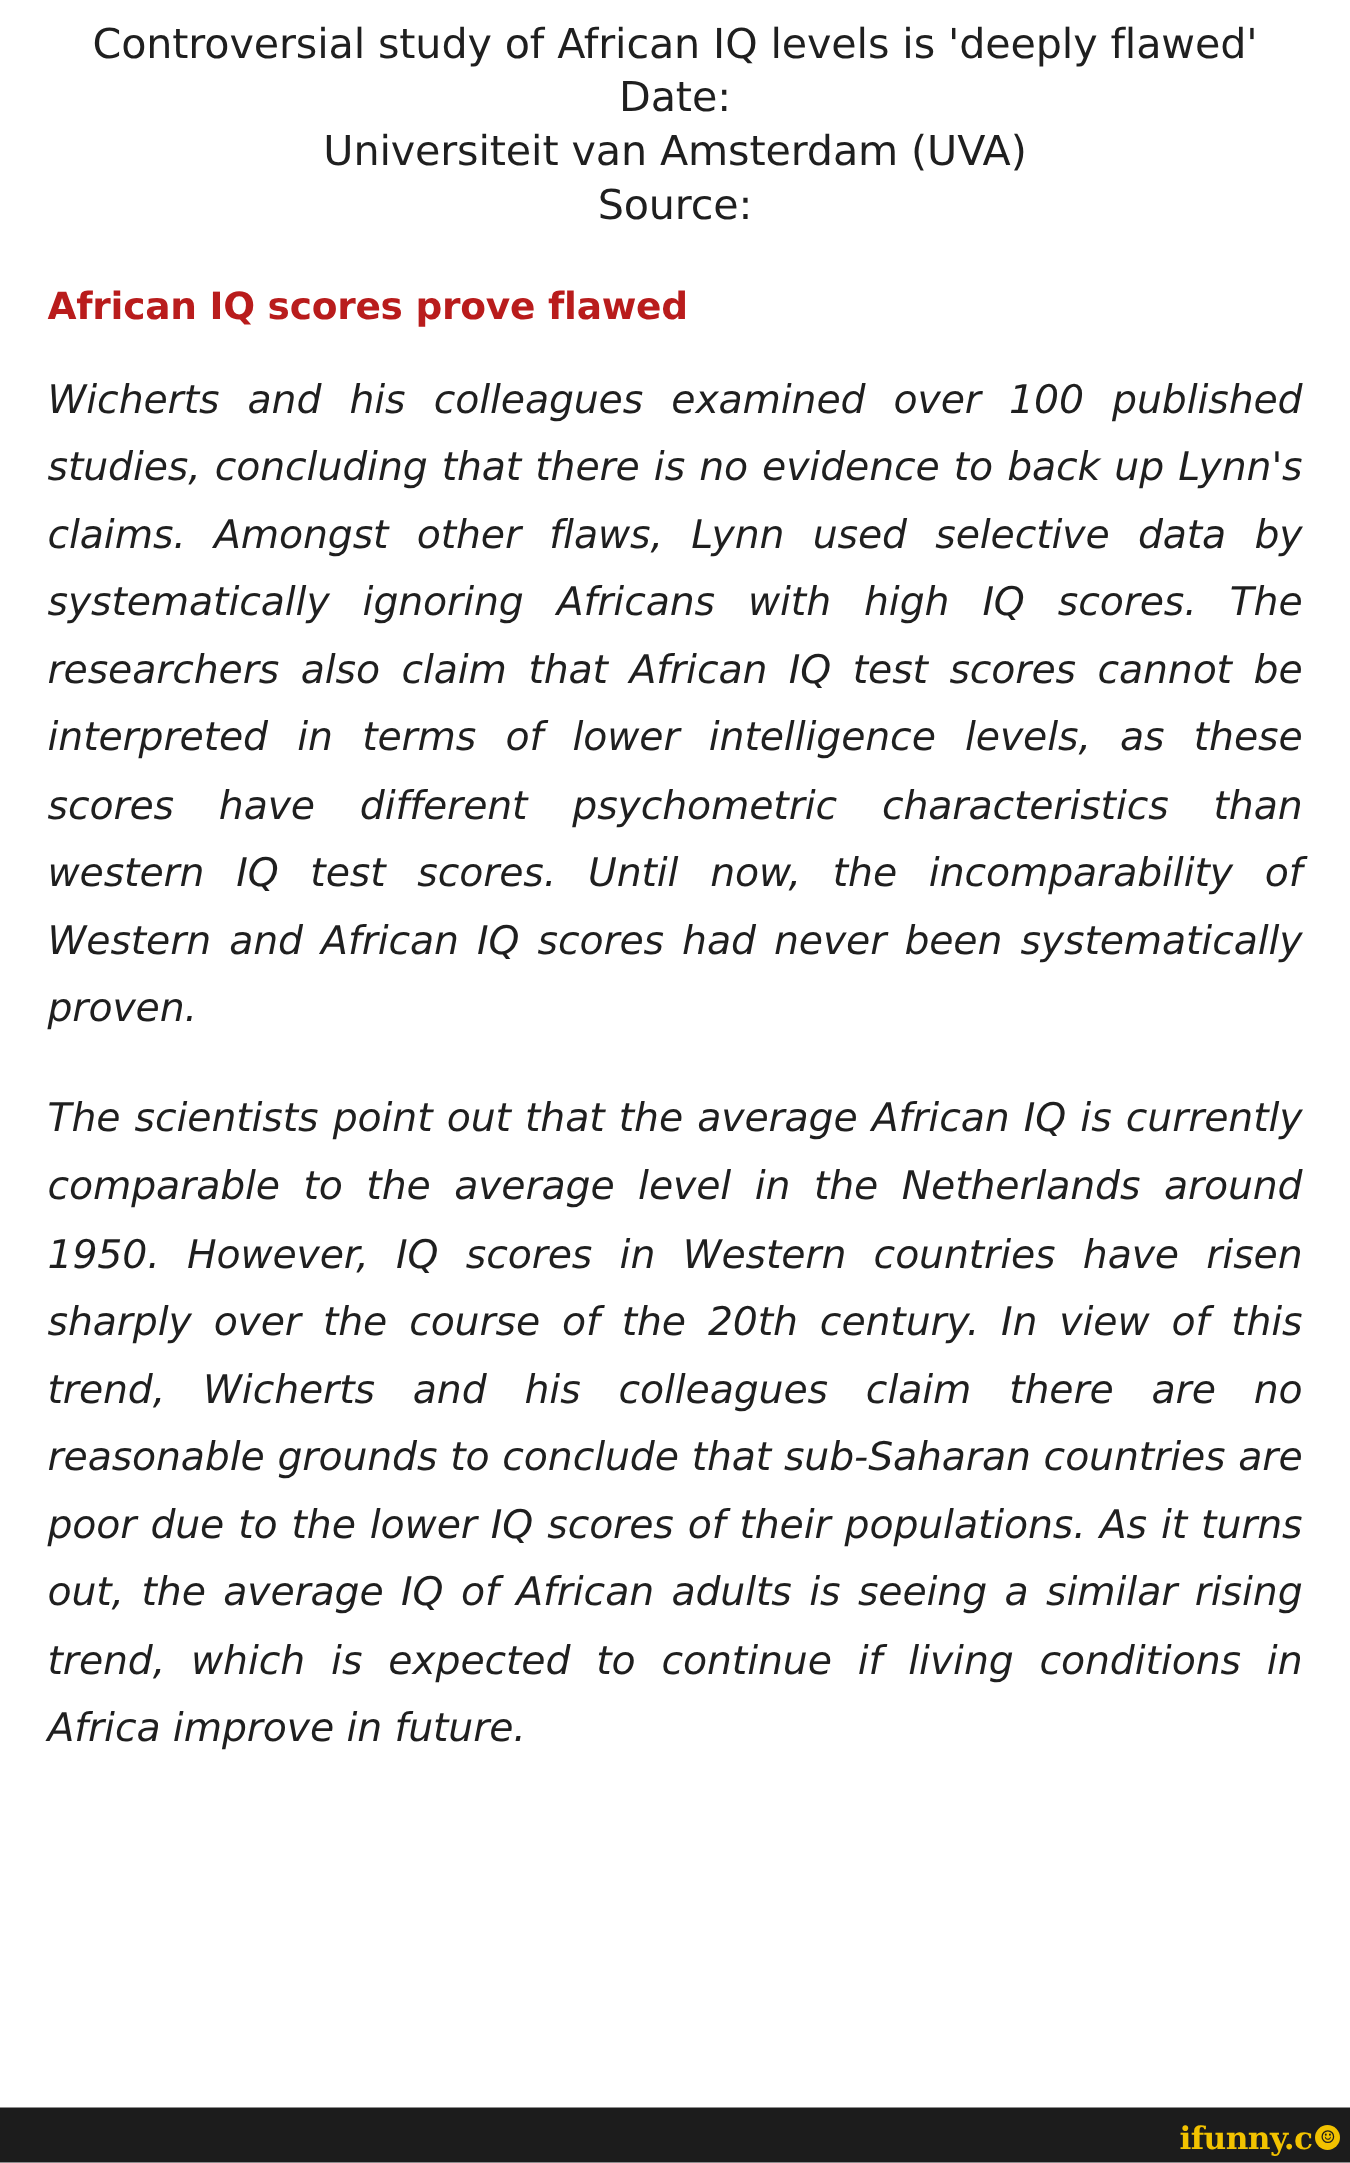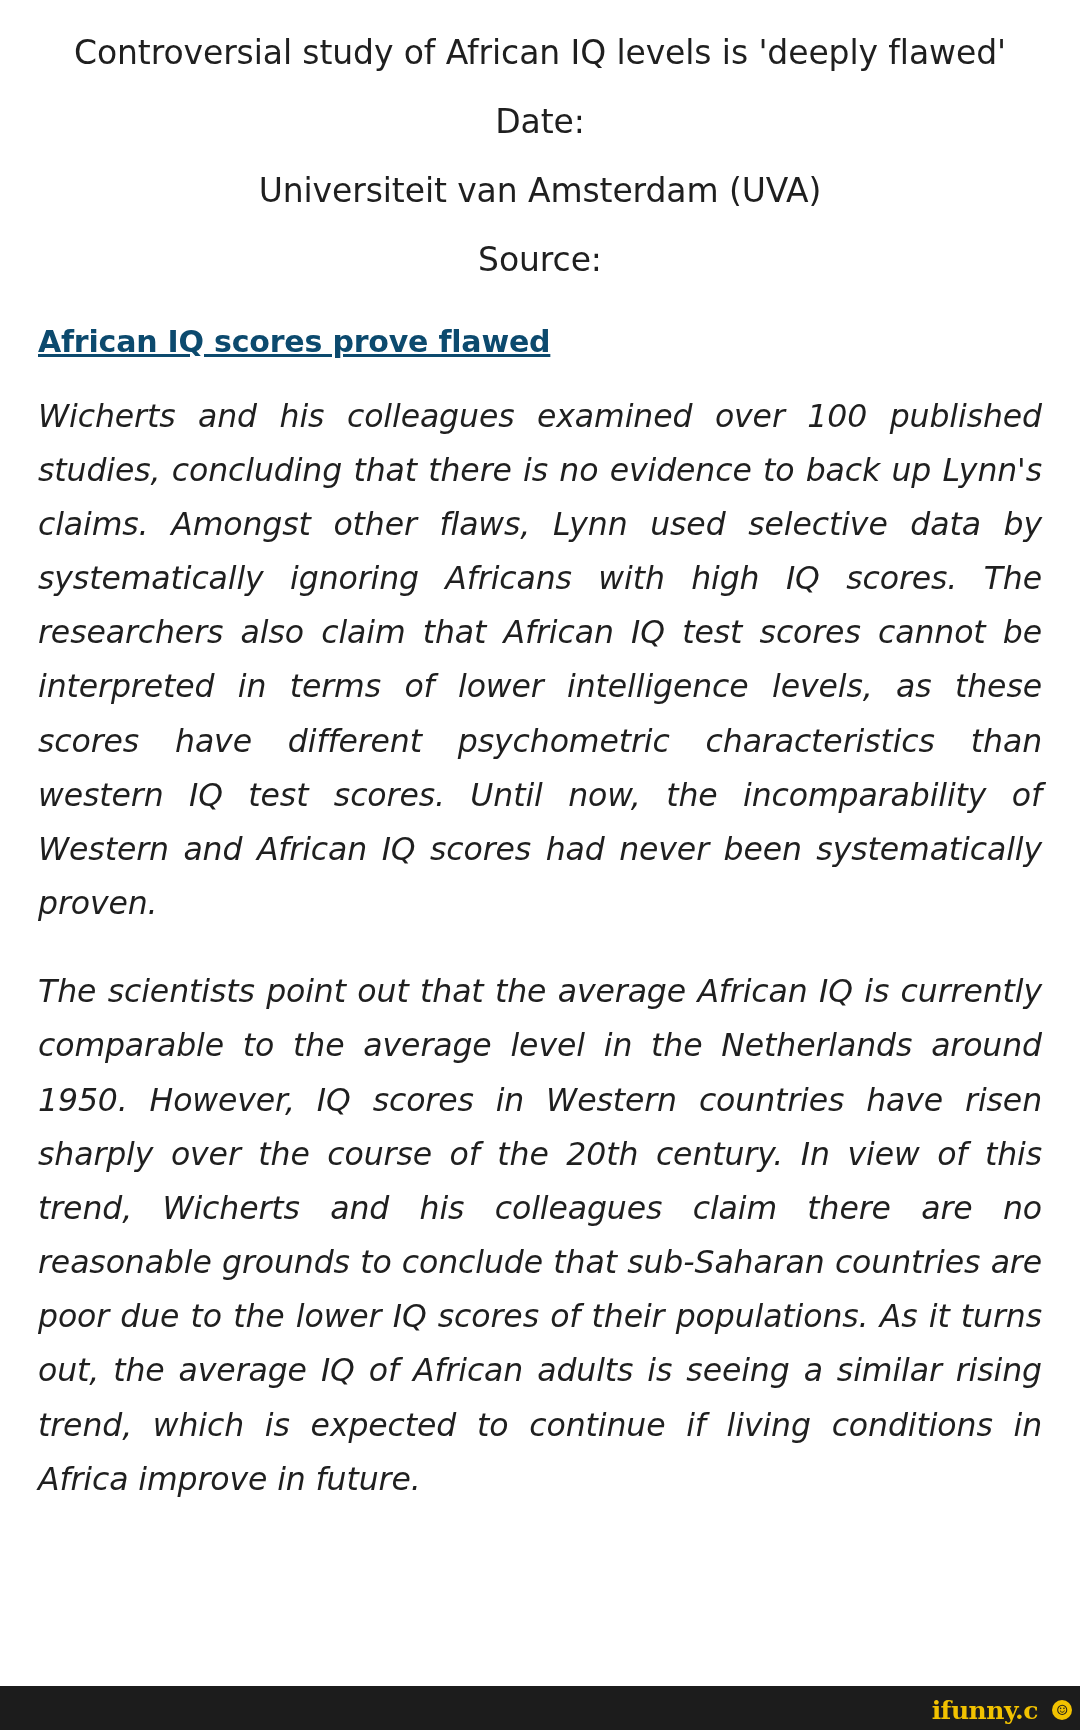--- a/index.html
+++ b/index.html
@@ -12,45 +12,43 @@
     height: 1730px;
     font-family: "DejaVu Sans", sans-serif;
     color: #1a1a1a;
     position: relative;
     overflow: hidden;
   }
   .page {
     width: 1080px;
     height: 1730px;
     box-sizing: border-box;
-    padding: 32px 38px 0 38px;
+    padding: 14px 38px 0 38px;
     position: relative;
     background: #ffffff;
   }
   .header-block {
     text-align: center;
     font-size: 33px;
     line-height: 1.30;
     color: #1f1f1f;
     letter-spacing: -0.1px;
   }
   .header-title {
     display: block;
   }
   .header-line {
     display: block;
-    margin-top: 26px;
   }
   .section-heading {
     margin-top: 42px;
     font-size: 30px;
     font-weight: bold;
-    color: #0c4a6e;
+    color: #b91c1c;
     letter-spacing: -0.2px;
-    text-decoration: underline;
   }
   .para {
     margin-top: 30px;
     font-size: 31.5px;
     line-height: 1.72;
     color: #1f1f1f;
     text-align: justify;
     text-justify: inter-word;
     hyphens: manual;
     letter-spacing: -0.1px;
@@ -66,21 +64,21 @@
     width: 1080px;
     height: 44px;
     background: #1c1c1c;
   }
   .watermark {
     position: absolute;
     right: 8px;
     bottom: 5px;
     display: flex;
     align-items: center;
-    gap: 12px;
+    gap: 0px;
     font-family: "DejaVu Serif", serif;
     font-size: 25px;
     font-weight: bold;
     color: #f2c200;
     letter-spacing: -0.5px;
   }
   .watermark .wm-dot {
     display: inline-flex;
     align-items: center;
     justify-content: center;

